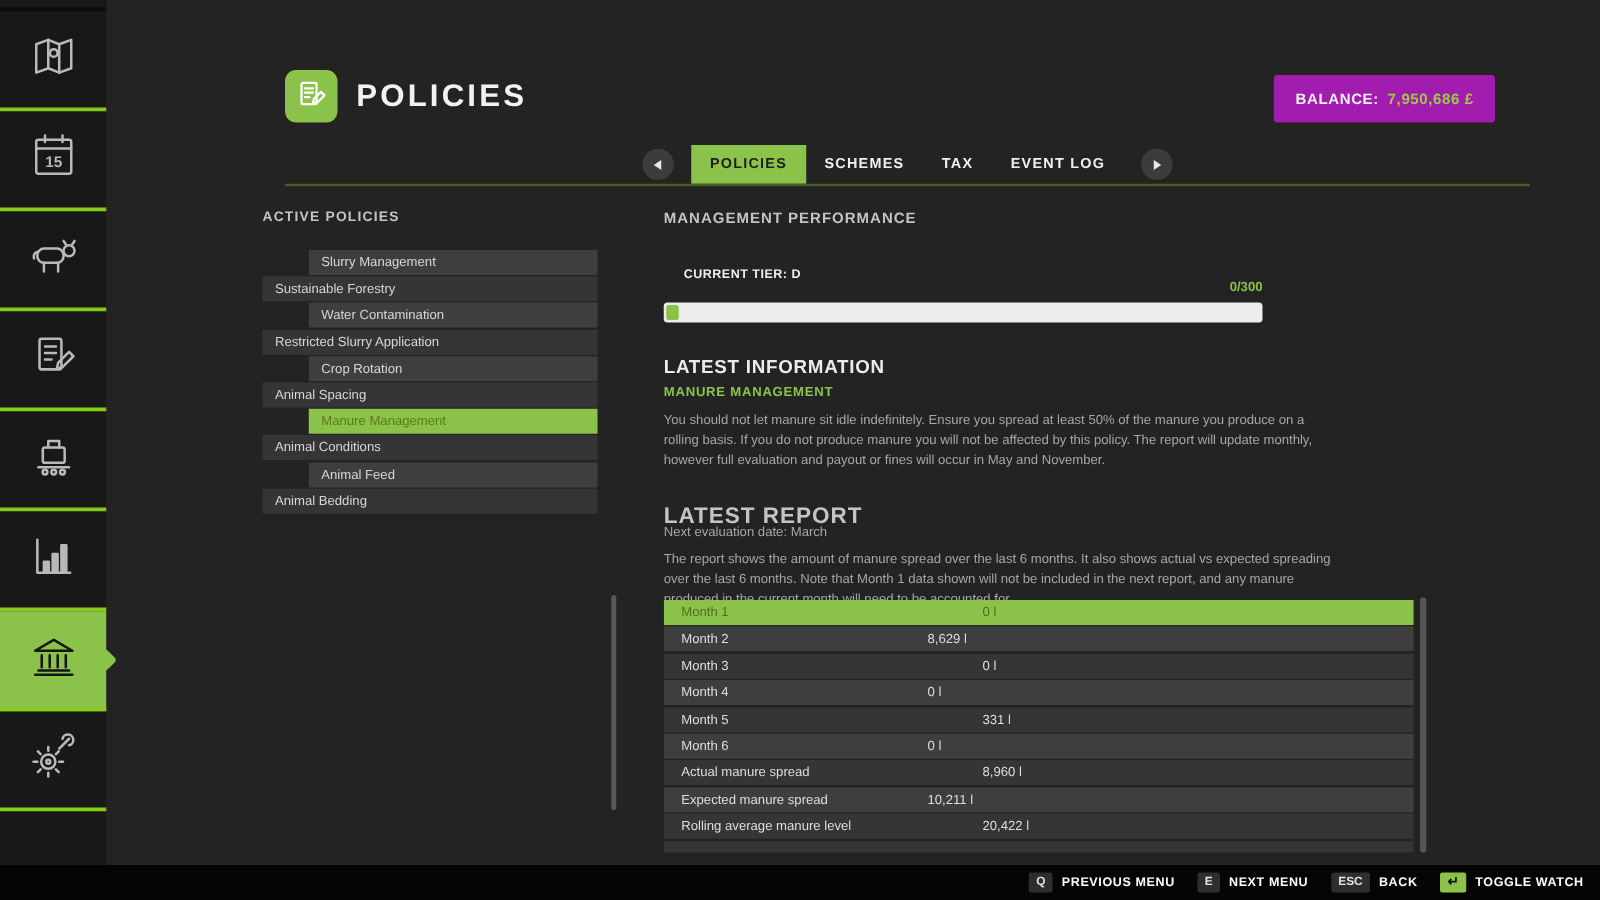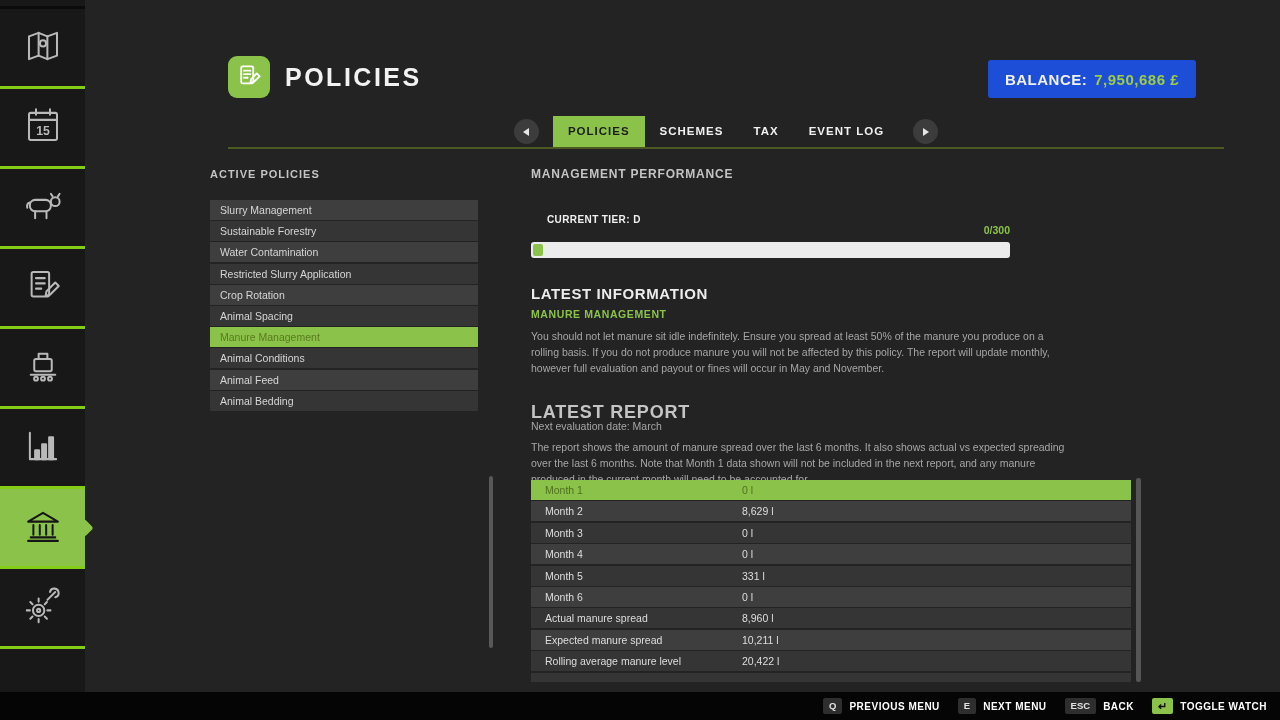--- a/index.html
+++ b/index.html
@@ -11,39 +11,39 @@
   .sb-spacer { height:9px; border-bottom:3px solid #0b0b0b; }
   .sb-cell { position:relative; height:80px; border-bottom:3px solid #84cc16; display:flex; align-items:center; justify-content:center; color:#b9b9b9; cursor:pointer; }
   .sb-cell svg { width:42px; height:42px; }
   .sb-cell.active { background:var(--accent); color:#161616; }
   .sb-cell.active::after { content:""; position:absolute; right:-6px; top:50%; width:13px; height:13px; background:var(--accent); transform:translateY(-50%) rotate(45deg); border-radius:3px; }
 
   
   .title-icon { position:absolute; left:228px; top:56px; width:42px; height:42px; background:var(--accent); border-radius:9px; display:flex; align-items:center; justify-content:center; color:#fff; }
   .title-icon svg { width:34px; height:34px; }
   .page-title { position:absolute; left:285px; top:63px; font-size:25px; font-weight:bold; color:#f2f2f2; letter-spacing:2.5px; }
-  .balance { position:absolute; right:84px; top:60px; height:38px; background:#1d4ed8; border-radius:3px; display:flex; align-items:center; gap:7px; padding:0 17px; font-size:15px; font-weight:bold; letter-spacing:0.5px; }
+  .balance { position:absolute; right:84px; top:60px; height:38px; background:#a21caf; border-radius:3px; display:flex; align-items:center; gap:7px; padding:0 17px; font-size:12px; font-weight:bold; letter-spacing:0.5px; }
   .balance .lbl { color:#f0f0f0; }
   .balance .val { color:var(--balance-green); }
 
   
   .tabbar { position:absolute; left:228px; top:116px; width:996px; height:31px; display:flex; align-items:center; justify-content:center; gap:14px; }
   .arrow-circle { width:25px; height:25px; border-radius:50%; background:#3c3c3c; display:flex; align-items:center; justify-content:center; cursor:pointer; border:none; }
   .tri-l { width:0;height:0; border-top:4.5px solid transparent; border-bottom:4.5px solid transparent; border-right:6px solid #e8e8e8; }
   .tri-r { width:0;height:0; border-top:4.5px solid transparent; border-bottom:4.5px solid transparent; border-left:6px solid #e8e8e8; }
   .tab { height:31px; line-height:31px; padding:0 15px; font-size:11.5px; font-weight:bold; letter-spacing:1px; color:#f0f0f0; cursor:pointer; }
   .tab.active { background:var(--accent); color:#1d1d1d; }
   .tab-underline { position:absolute; left:228px; top:147px; width:996px; height:2px; background:#4d5922; }
 
   
   .panel-h { font-size:11px; font-weight:bold; color:#c4c4c4; letter-spacing:1px; }
   .ap-title { position:absolute; left:210px; top:168px; }
   .policy-list { position:absolute; left:210px; top:200px; width:268px; }
   .policy-item { height:20px; line-height:20px; margin-bottom:1.2px; padding-left:10px; font-size:10.5px; color:#d6d6d6; cursor:pointer; }
-  .policy-item.alt0 { background:#3e3e3e; }
+  .policy-item.alt0 { background:#3e3e3e;margin-left:37px; }
   .policy-item.alt1 { background:#353535; }
   .policy-item.selected { background:var(--accent); color:#5a7a1e; }
 
   .content-scrollbar { position:absolute; left:489px; top:476px; width:4px; height:172px; background:#585858; border-radius:2px; cursor:pointer; }
 
   
   .comp-title { position:absolute; left:531px; top:167px; font-size:12px; letter-spacing:0.8px; }
   .tier-label { position:absolute; left:531px; top:214px; font-size:10px; font-weight:bold; color:#f0f0f0; letter-spacing:0.4px;margin-left:16px; }
   .score { position:absolute; left:531px; top:224px; width:479px; text-align:right; font-size:10.5px; font-weight:bold; color:var(--accent); }
   .progress { position:absolute; left:531px; top:242px; width:479px; height:16px; background:#ececec; border-radius:3px; }
@@ -52,21 +52,21 @@
   .pi-title { position:absolute; left:531px; top:285px; font-size:15px; font-weight:bold; color:#ececec; letter-spacing:0.6px; }
   .pi-name { position:absolute; left:531px; top:308px; font-size:10.5px; font-weight:bold; color:var(--accent); letter-spacing:0.6px; }
   .pi-desc { position:absolute; left:531px; top:329px; width:541px; font-size:10.5px; line-height:1.5; color:#a6a6a6; }
 
   .lr-title { position:absolute; left:531px; top:402px; font-size:18px; letter-spacing:0.8px; }
   .lr-eval { position:absolute; left:531px; top:420px; font-size:10.5px; color:#a6a6a6; }
   .lr-desc { position:absolute; left:531px; top:440px; width:541px; font-size:10.5px; line-height:1.5; color:#a6a6a6; }
 
   .report-table { position:absolute; left:531px; top:480px; width:600px; height:202px; overflow:hidden; }
   .report-row { display:flex; height:20px; line-height:20px; margin-bottom:1.4px; padding-left:14px; font-size:10.5px; color:#dedede; }
-  .report-row.alt0 { background:#353535; }
+  .report-row.alt0 { background:#353535;gap:44px; }
   .report-row.alt1 { background:#3e3e3e; }
   .report-row.highlight { background:var(--accent); color:#4f6f1d; }
   .report-row .r-label { width:197px; }
   .report-row .r-value { flex:1; }
   .report-row.partial { background:#353535; height:20px; }
   .table-scrollbar { position:absolute; left:1136px; top:478px; width:5px; height:204px; background:#555; border-radius:2px; cursor:pointer; }
 
   
   .bottom-bar { position:absolute; left:0; right:0; bottom:0; height:28px; background:#050505; display:flex; align-items:center; justify-content:flex-end; gap:18px; padding-right:13px; }
   .hotkey { display:flex; align-items:center; gap:7px; cursor:pointer; }

